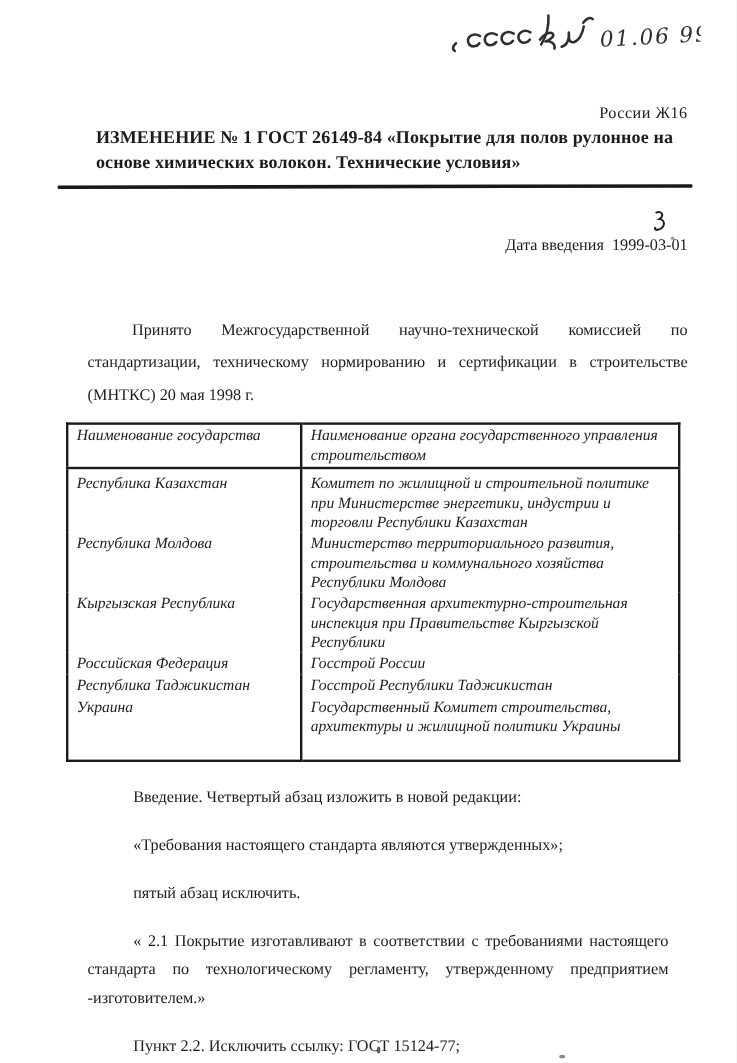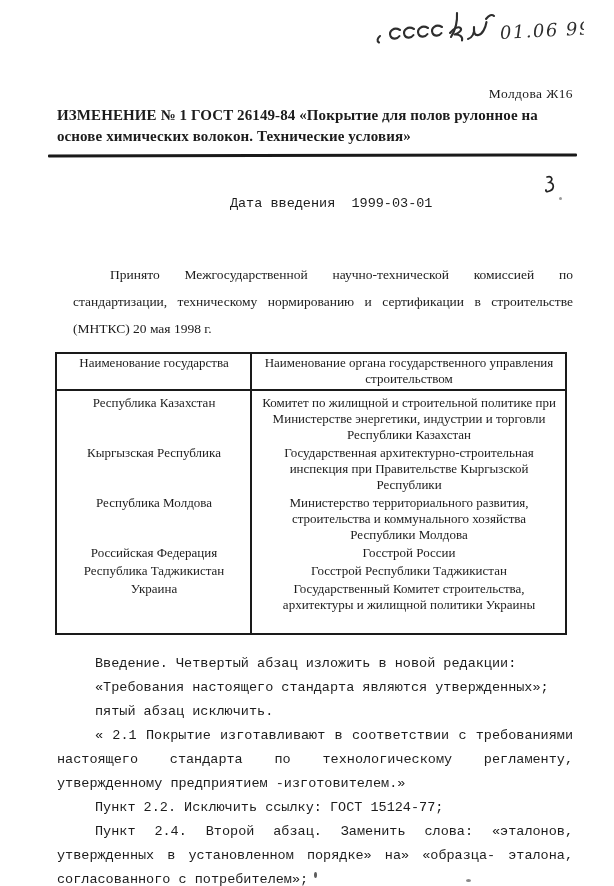--- a/index.html
+++ b/index.html
@@ -18,53 +18,54 @@
   .handwriting{position:absolute;left:372px;top:6px;width:212px;height:46px;}
   .hw-digits{
     font-family:"DejaVu Serif",serif;
     font-style:italic;font-size:18px;fill:#2e2e2e;letter-spacing:1.5px;
   }
   .group-label{
     text-align:right;font-size:13.5px;line-height:16px;margin:0;
     letter-spacing:.4px;
   }
   .title{margin:3px 0 0 0;font-weight:bold;font-size:15px;line-height:21px;}
-  .title .t-line{display:block;letter-spacing:.1px;}
+  .title .t-line{display:block;letter-spacing:.1px;margin-left:23px;}
   .rule{
     height:3px;background:#191919;border:0;
     margin:7px -4px 0 -9px;transform:rotate(-0.12deg);border-radius:1px;
   }
   .date-line{
-    position:relative;margin-top:17px;text-align:center;
-    font-size:13.5px;line-height:20px;white-space:pre-wrap;font-family:Liberation Mono, monospace;
+    position:relative;margin-top:17px;text-align:right;
+    font-size:13.5px;line-height:20px;white-space:pre-wrap;
   }
   .date-correction{position:absolute;right:17px;top:0px;}
   .intro{font-size:13.5px;line-height:27px;}
   .intro p{margin:7px 0 0 16px;text-indent:37px;}
   .justify{text-align:justify;}
   
   .vote-table{
     width:512px;margin:10px 0 0 -2px;border-collapse:collapse;
     font-size:13px;line-height:16px;
     border:2px solid #1a1a1a;
     table-layout:fixed;
   }
   .vote-table th,.vote-table td{
-    vertical-align:top;font-weight:normal;text-align:center;
+    vertical-align:top;font-weight:normal;text-align:left;
     padding:1px 6px 1px 7px;
+    font-style:italic;
   }
   .vote-table th:first-child,.vote-table td:first-child{
     width:180px;border-right:2px solid #1a1a1a;
   }
   .vote-table thead th{border-bottom:2px solid #1a1a1a;padding-bottom:2px;}
   .vote-table tbody tr:first-child td{padding-top:4px;}
   .vote-table tbody tr:last-child td{padding-bottom:20px;margin-left:36px;}
   
   .amendments{margin-top:17px;font-size:13.5px;line-height:24px;}
-  .amendments p{margin:0;text-indent:38px;font-family:Liberation Mono, monospace;}
+  .amendments p{margin:16px;text-indent:38px;}
   .speck{position:absolute;border-radius:50%;}
   .speck-1{left:314px;top:872px;width:3px;height:6px;background:#5d5d5d;}
   .speck-2{left:466px;top:879px;width:5px;height:3px;background:#8a8a8a;}
   .speck-3{left:559px;top:197px;width:3px;height:3px;background:#9a9a9a;}
 </style>
 </head>
 <body>
 
 <div class="page">
 
@@ -78,21 +79,21 @@
         <path d="M70,21 c-6,-3.5 -11.5,1 -9.5,6 c1.8,4 7,3 9,0"></path>
         <path d="M85,7 c0.5,9 -1.5,17 -6,24"></path>
         <path d="M78,27 c4,-5 8.5,-7 10.5,-5 c2,2 -2,5.5 -6,6.5 c5,-0.5 8.5,2 7.5,6"></path>
         <path d="M96,33 c4,-1 7,-6 6,-12 c-0.5,5 0.5,9 4.5,8 c4,-1 7,-7 8,-13"></path>
         <path d="M114,13 c3,-4 6,-5 8,-3"></path>
       </g>
       <text class="hw-digits" x="128" y="31" transform="rotate(-3 165 28)">01.06 99,</text>
     </svg>
   </div>
 
-  <div class="group-label">Молдова Ж16</div>
+  <div class="group-label">России Ж16</div>
 
   <h1 class="title">
     <span class="t-line">ИЗМЕНЕНИЕ  № 1 ГОСТ 26149-84 «Покрытие для полов рулонное на</span>
     <span class="t-line">основе химических волокон. Технические условия»</span>
   </h1>
 
   <div class="rule"></div>
 
   <div class="date-line">
     <span>Дата введения  1999-03-01</span>
@@ -111,26 +112,26 @@
         <th>Наименование государства</th>
         <th class="justify">Наименование органа государственного управления строительством</th>
       </tr>
     </thead>
     <tbody>
       <tr>
         <td>Республика Казахстан</td>
         <td class="justify">Комитет по жилищной и строительной политике при Министерстве энергетики, индустрии и торговли Республики Казахстан</td>
       </tr>
       <tr>
+        <td>Республика Молдова</td>
+        <td class="justify">Министерство территориального развития, строительства и коммунального хозяйства Республики Молдова</td>
+      </tr>
+      <tr>
         <td>Кыргызская Республика</td>
         <td class="justify">Государственная архитектурно-строительная инспекция при Правительстве Кыргызской Республики</td>
-      </tr>
-      <tr>
-        <td>Республика Молдова</td>
-        <td class="justify">Министерство территориального развития, строительства и коммунального хозяйства Республики Молдова</td>
       </tr>
       <tr>
         <td>Российская Федерация</td>
         <td>Госстрой России</td>
       </tr>
       <tr>
         <td>Республика Таджикистан</td>
         <td>Госстрой Республики Таджикистан</td>
       </tr>
       <tr>

